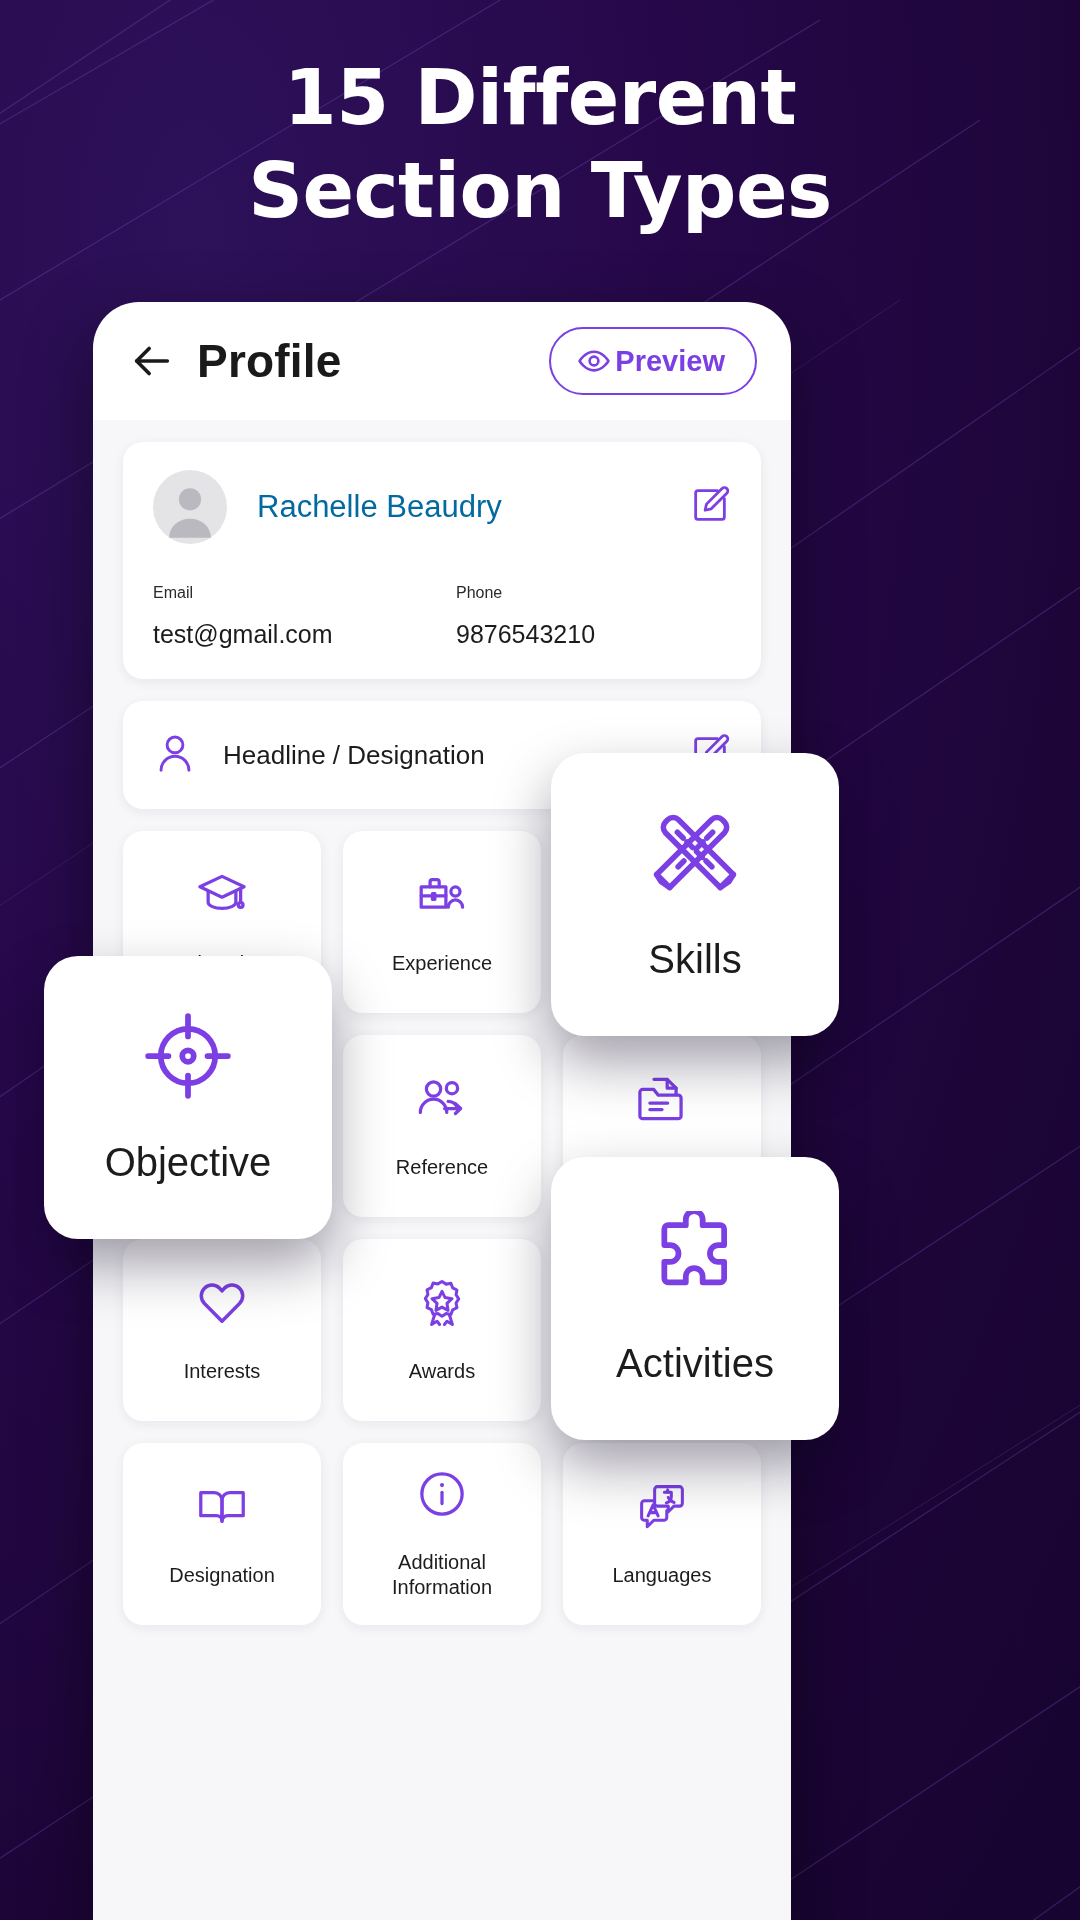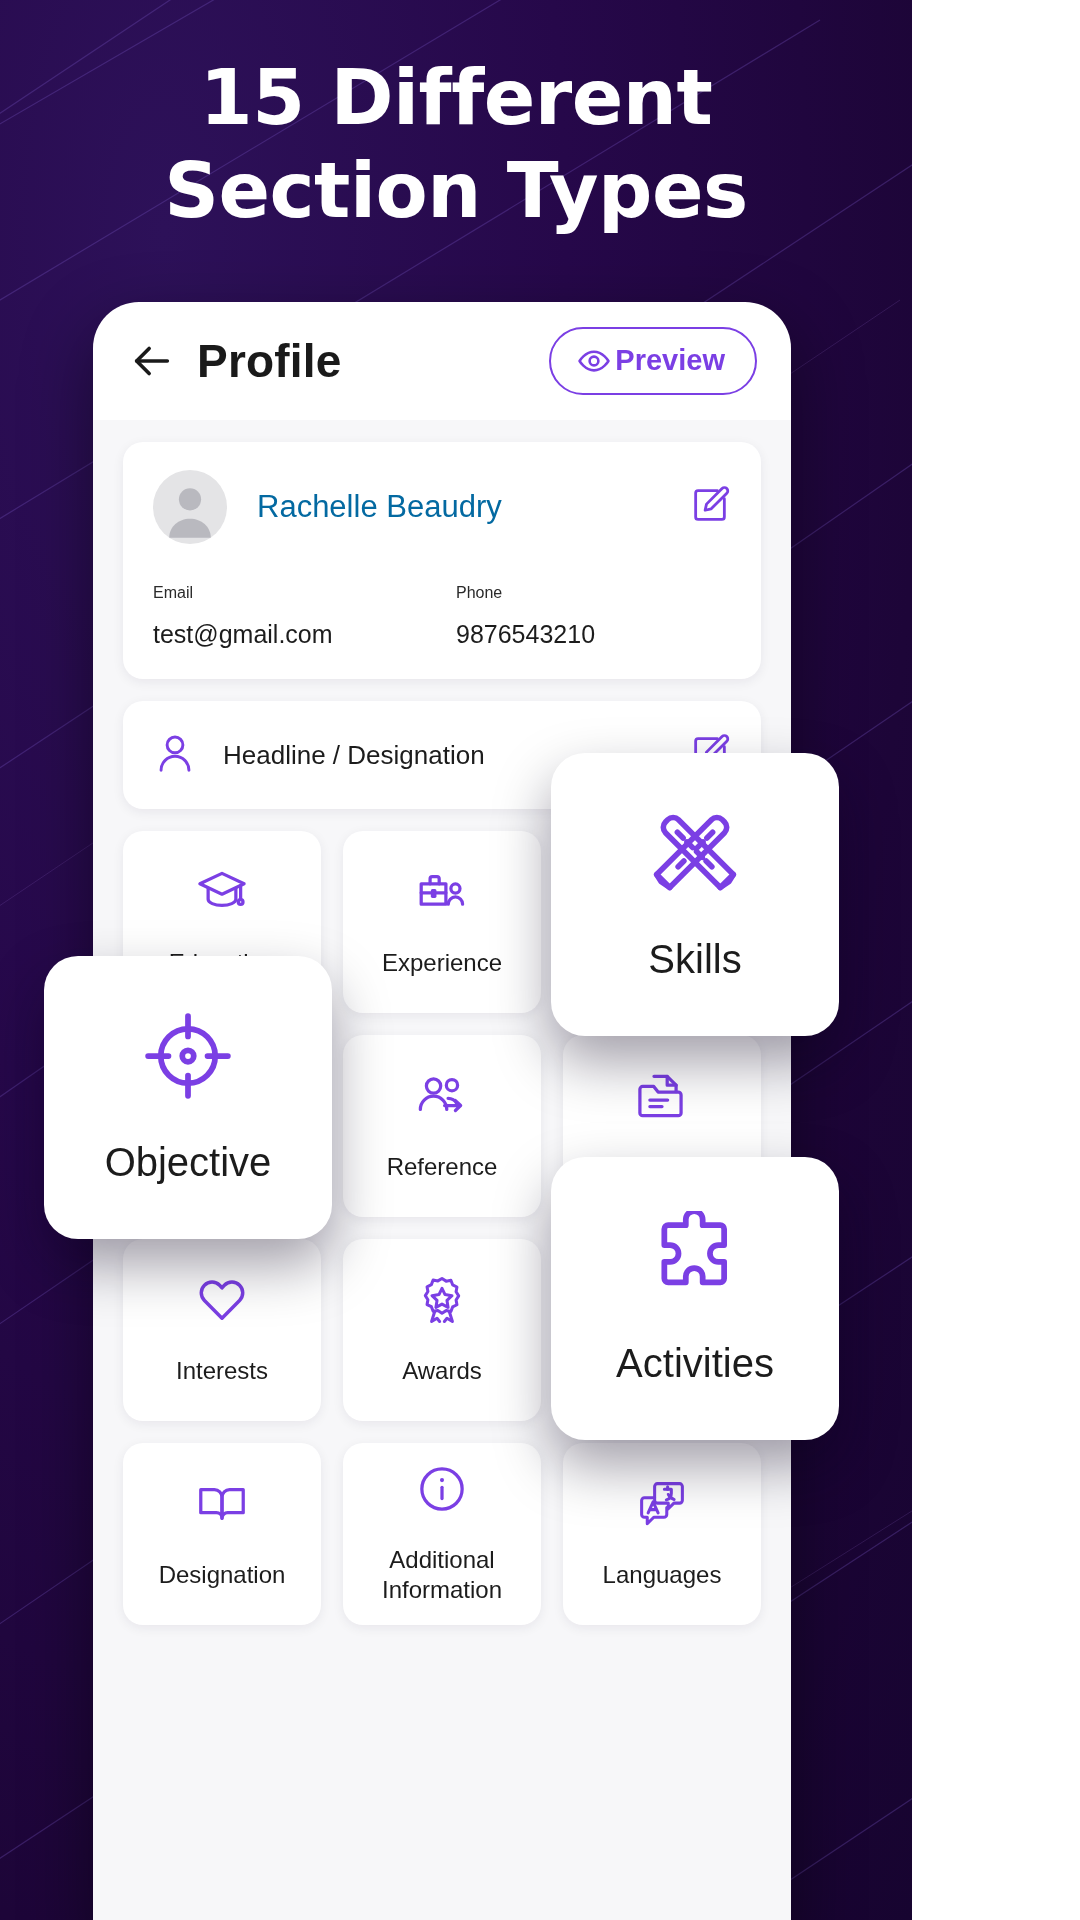--- a/index.html
+++ b/index.html
@@ -3,21 +3,21 @@
 <meta charset="utf-8">
 <style>
   * { box-sizing: border-box; margin: 0; padding: 0; }
   html, body {
     width: 1080px; height: 1920px;
     overflow: hidden;
     font-family: "Liberation Sans", sans-serif;
   }
   #stage {
     position: relative;
-    width: 912px; height: 1920px;
+    width: 1080px; height: 1920px;
     background: radial-gradient(ellipse at 18% 12%, #2d1159 0%, #26084a 38%, #1d0538 72%, #170430 100%);
     overflow: hidden;
   }
   
   #bg-lines { position:absolute; inset:0; pointer-events:none; }
 
   
   .headline {
     position: absolute; top: 52px; left: 0; right: 0;
     text-align: center;
@@ -45,21 +45,21 @@
     display: flex; align-items: center;
     padding: 0 34px 0 36px;
   }
   .back-arrow { width: 46px; height: 46px; flex: 0 0 auto; }
   .appbar-title {
     font-size: 46px; font-weight: 600; color: #1a1a1a;
     margin-left: 22px; letter-spacing: .2px; text-align: right;
   }
   .spacer { flex: 1 1 auto; }
   .preview-btn {
-    display: flex; align-items: flex-start; gap: 4px;
+    display: flex; align-items: center; gap: 4px;
     border: 2.5px solid #7b3fe4;
     border-radius: 40px;
     padding: 15px 30px 15px 26px;
     color: #7b3fe4;
     font-size: 29px; font-weight: 600;
     background: #fff;
   }
   .preview-btn svg { display:block; }
 
   .screen-body {
@@ -111,21 +111,21 @@
   }
   .tile {
     background:#fff; border-radius: 20px;
     box-shadow: 0 3px 12px rgba(23,10,60,.07);
     height: 182px;
     display:flex; flex-direction:column;
     align-items:center; justify-content:center; gap: 26px;
     padding: 10px;
   }
   .tile .tile-label {
-    font-size: 24px; color: #1c1c1c; text-align:center; line-height:1.25;
+    font-size: 20px; color: #1c1c1c; text-align:center; line-height:1.25;
   }
 
   
   .popup {
     position: absolute;
     background: #ffffff;
     border-radius: 34px;
     box-shadow: 0 26px 56px rgba(10,2,30,.38);
     display: flex; flex-direction: column;
     align-items: center; justify-content: center;

